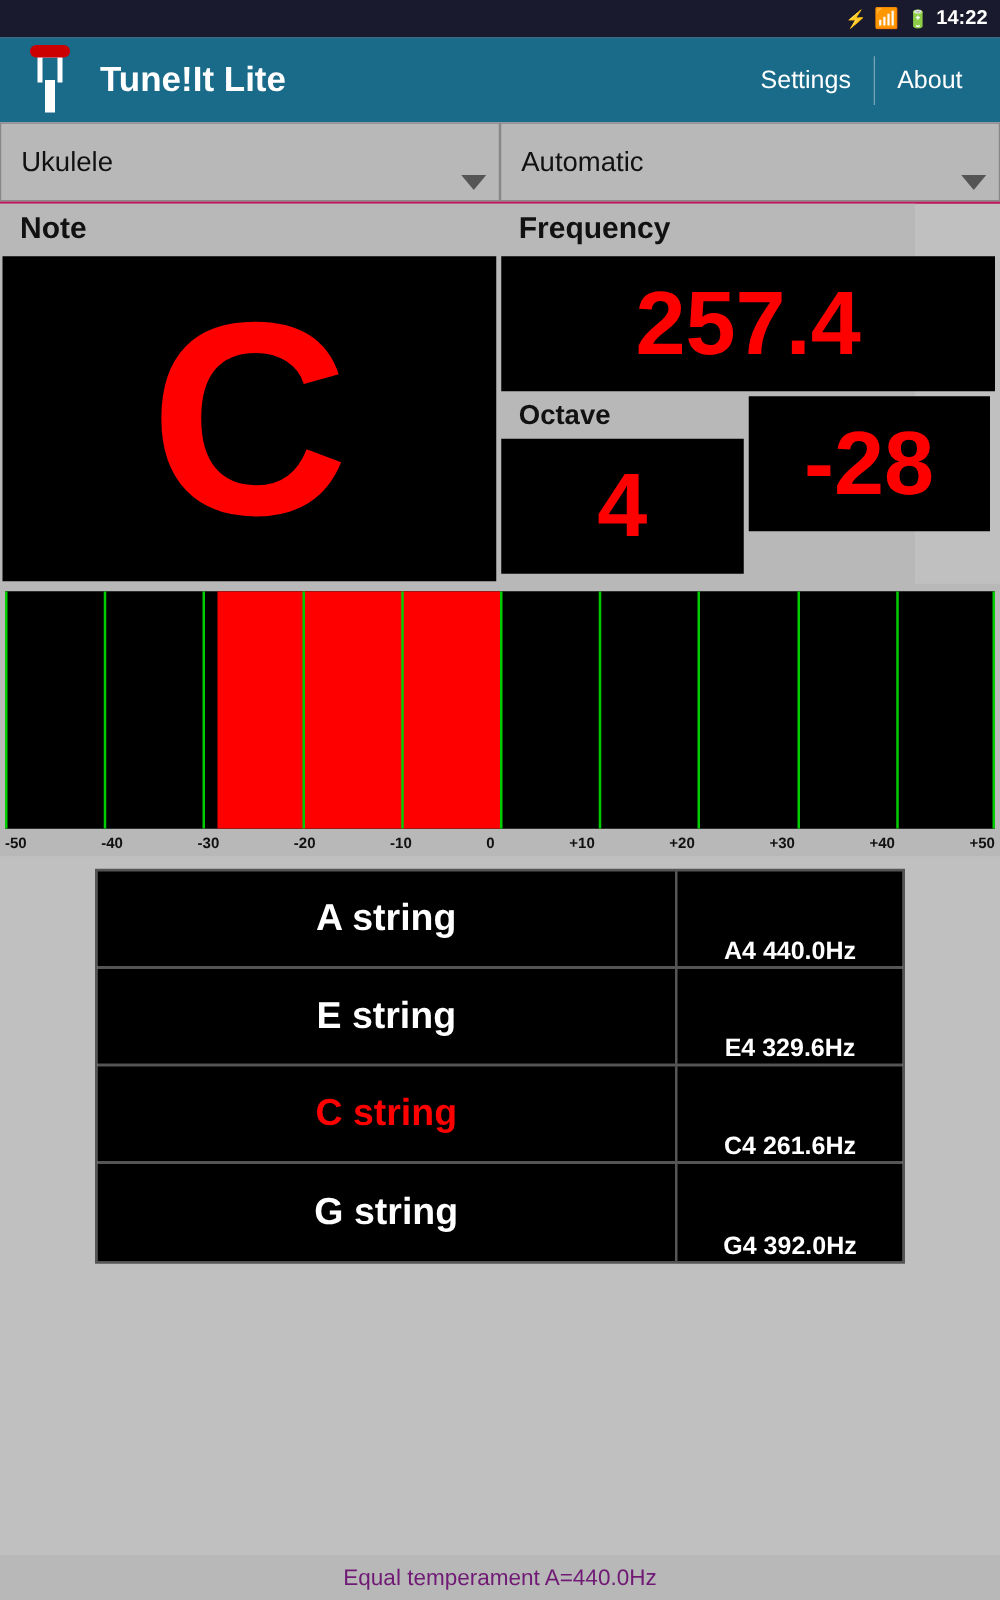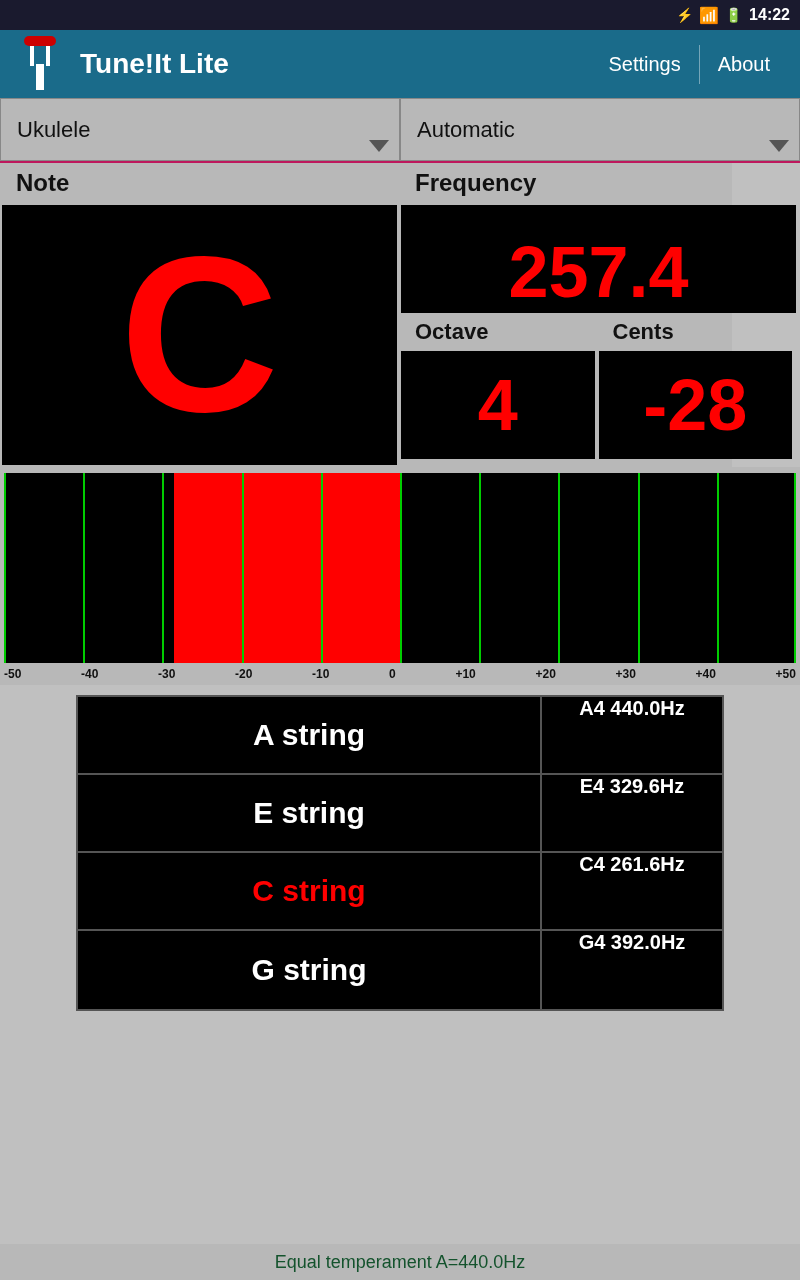--- a/index.html
+++ b/index.html
@@ -147,21 +147,21 @@
       padding: 6px 16px;
       font-size: 24px;
       color: #111;
       font-weight: bold;
     }
     #freq-display {
       width: 395px;
       height: 108px;
       background: #000;
       display: flex;
-      align-items: flex-end;
+      align-items: center;
       justify-content: center;
       margin: 2px 2px 2px 2px;
     }
     #freq-value {
       font-size: 72px;
       color: #ff0000;
       font-weight: bold;
     }
 
     
@@ -262,21 +262,21 @@
       font-weight: bold;
       color: white;
     }
     .string-name.active {
       color: #ff0000;
     }
     .string-info-cell {
       width: 180px;
       background: #000;
       display: flex;
-      align-items: flex-start;
+      align-items: flex-end;
       justify-content: center;
     }
     .string-info {
       font-size: 20px;
       color: white;
       font-weight: bold;
     }
 
     
     #footer {
@@ -284,21 +284,21 @@
       bottom: 0;
       width: 800px;
       height: 36px;
       background: #b8b8b8;
       display: flex;
       align-items: center;
       justify-content: center;
     }
     #footer-text {
       font-size: 18px;
-      color: #14532d;
+      color: #701a75;
     }
   </style>
 </head>
 <body>
 
 <div id="status-bar">
   <div class="status-icons">
     <span style="color:white;font-size:14px;">⚡</span>
     <span style="color:white;font-size:16px;">📶</span>
     <span style="color:white;font-size:14px;">🔋</span>
@@ -348,21 +348,20 @@
       <span id="freq-value">257.4</span>
     </div>
     <div id="octave-cents-row">
       <div id="octave-section">
         <div class="sub-label">Octave</div>
         <div class="sub-display">
           <span class="sub-value">4</span>
         </div>
       </div>
       <div id="cents-section">
-        <div class="sub-label">Cents</div>
         <div class="sub-display">
           <span class="sub-value">-28</span>
         </div>
       </div>
     </div>
   </div>
 </div>
 
 <div id="tuning-meter-container">
   <div id="tuning-meter">

